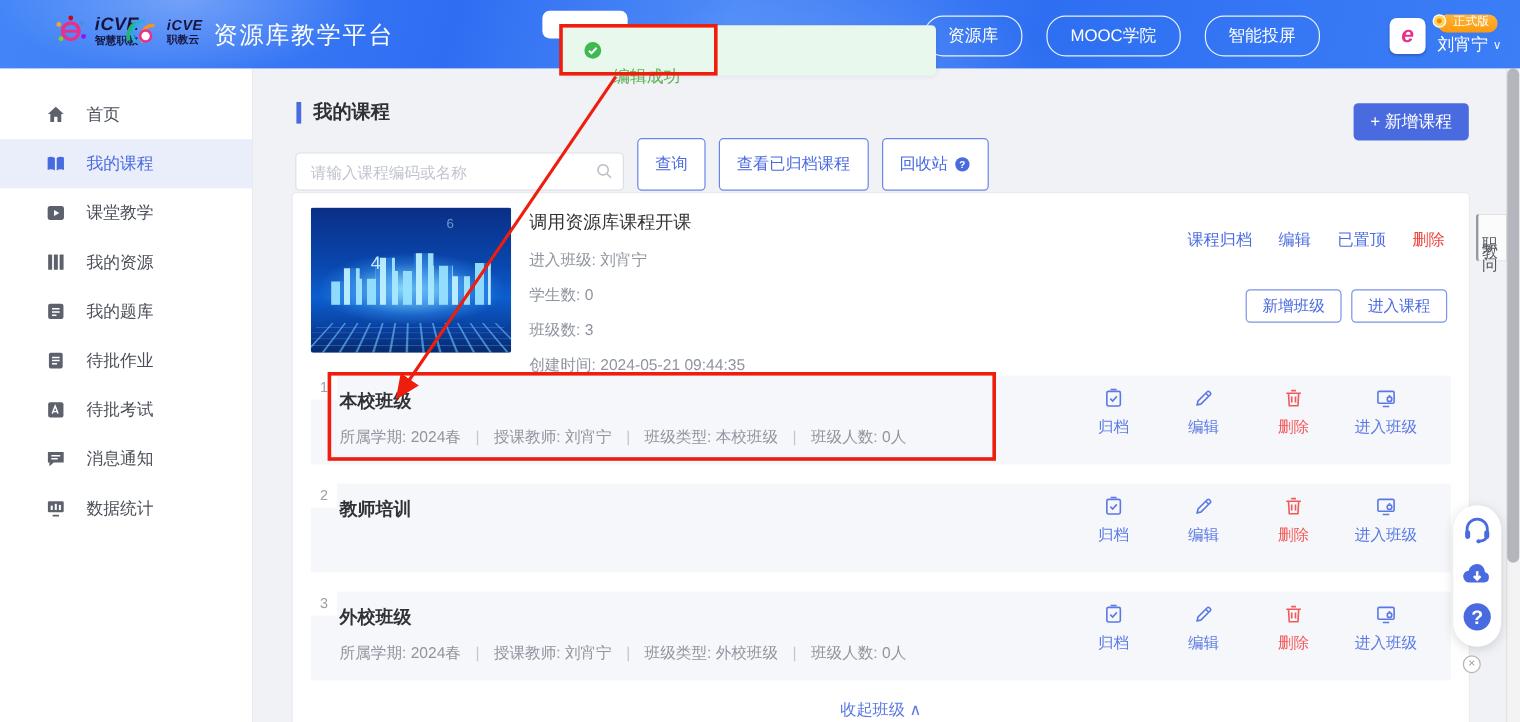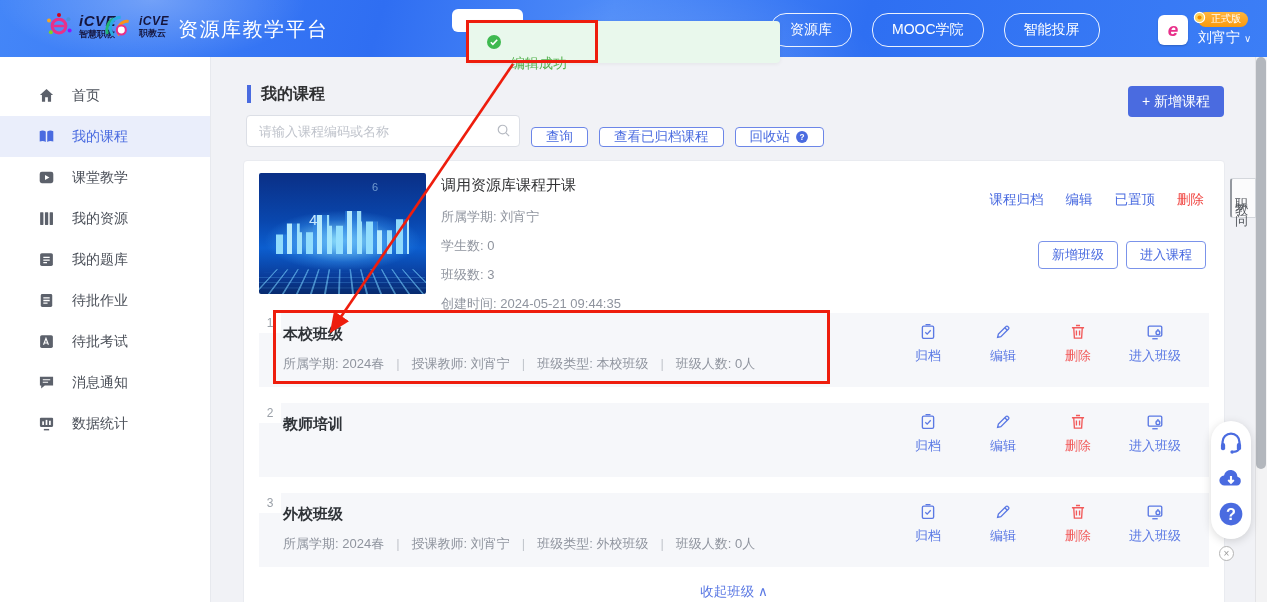--- a/index.html
+++ b/index.html
@@ -51,21 +51,21 @@
 
   
   .content { position:absolute; left:211px; top:57px; width:1029px; height:545px; }
   .page-title { position:absolute; left:36px; top:28px; font-size:16px; font-weight:bold; color:#303133; padding-left:10px; border-left:4px solid #4a6be0; line-height:1.1; }
   .toolbar { position:absolute; left:35px; top:58px; display:flex; gap:11px; align-items:flex-end; }
   .search-box { position:relative; width:274px; height:32px; }
   .search-box input { width:100%; height:100%; border:1px solid #dcdfe6; border-radius:4px; padding:0 32px 0 12px; font-size:13px; color:#333; font-family:inherit; background:#fff; outline:none; }
   .search-box input::placeholder { color:#c0c4cc; }
   .search-box .ic { position:absolute; right:9px; top:8px; color:#b6bac2; }
   .search-box .ic svg { width:15px; height:15px; }
-  .btn-plain { height:20px; padding:0 14px; border:1px solid #6c86e8; border-radius:4px; background:#fff; color:#4a6be0;
+  .btn-plain { height:44px; padding:0 14px; border:1px solid #6c86e8; border-radius:4px; background:#fff; color:#4a6be0;
                font-size:13.5px; display:flex; align-items:center; gap:5px; cursor:pointer; white-space:nowrap; font-family:inherit; }
   .btn-plain .ic { display:flex; color:#4a6be0; }
   .btn-plain .ic svg { width:14px; height:14px; }
   .btn-primary { position:absolute; right:16px; top:29px; height:31px; padding:0 14px; background:#4a6be0; color:#fff;
                  border:none; border-radius:4px; font-size:14px; cursor:pointer; font-family:inherit; }
 
   .card { position:absolute; left:32px; top:103px; right:15px; height:486px; background:#fff; border:1px solid #e9ebf0; border-radius:4px; }
 
   
   .course-sec { position:relative; padding:12px 20px 0 15px; display:flex; height:152px; }
@@ -318,21 +318,21 @@
   <div class="card">
     <div class="course-sec">
       <div class="cover">
         <div class="skyline"></div>
         <div class="circuit"></div>
         <span class="digit4">4</span>
         <span class="digit6">6</span>
       </div>
       <div class="course-info">
         <div class="course-title">调用资源库课程开课</div>
-        <div class="course-line">所属学期: 刘宵宁</div>
+        <div class="course-line">进入班级: 刘宵宁</div>
         <div class="course-line">学生数: 0</div>
         <div class="course-line">班级数: 3</div>
         <div class="course-line">创建时间: 2024-05-21 09:44:35</div>
       </div>
       <div class="course-links">
           <span class="clink blue">课程归档</span>
           <span class="clink blue">编辑</span>
           <span class="clink blue">已置顶</span>
           <span class="clink red">删除</span>
         </div>

